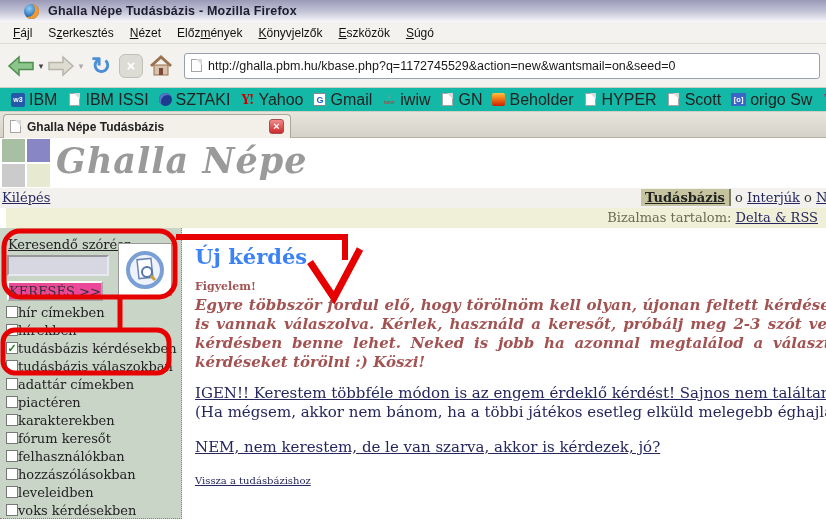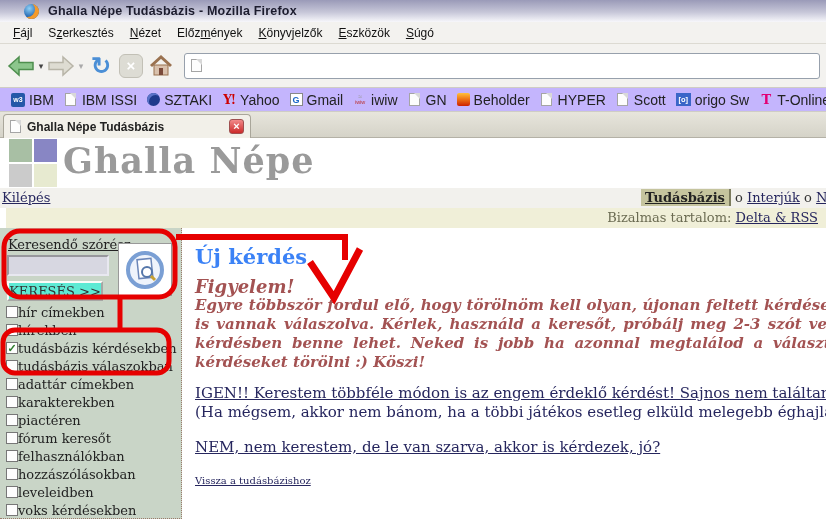--- a/index.html
+++ b/index.html
@@ -38,22 +38,22 @@
     padding:0 6px; overflow:hidden; }
   .url-text { font-size:12.5px; color:#1a1a1a; white-space:nowrap; margin-left:6px; }
 
   .page-ic { width:11px; height:13px; background:#fdfdfd; border:1px solid #a5a5a5;
     position:relative; flex:none; }
   .page-ic::after { content:""; position:absolute; top:-1px; right:-1px;
     border:3px solid; border-color:#d8d8d8 #d8d8d8 transparent transparent;
     border-left-color:transparent; }
 
   .bmbar { position:absolute; top:88px; left:0; width:826px; height:24px;
-    background:#c4b5fd; border-bottom:1px solid #cfcdc4; display:flex;
-    align-items:center; padding-left:6px; font-size:14px; color:#222;
+    background:#14b8a6; border-bottom:1px solid #cfcdc4; display:flex;
+    align-items:center; padding-left:6px; font-size:16px; color:#222;
     overflow:hidden; white-space:nowrap; }
   .bm { display:inline-flex; align-items:center; gap:4px; padding:2px 5px; flex:none; }
   .fav { width:14px; height:14px; display:inline-flex; align-items:center;
     justify-content:center; flex:none; overflow:hidden; }
   .ibm-ic  { background:#2458a8; color:#fff; font:bold 7px "Liberation Sans",sans-serif;
     border-radius:2px; }
   .ibm-ic::after { content:"w3"; }
   .sztaki-ic { width:13px; height:13px; border-radius:50%; background:#1e3a8c;
     box-shadow:inset 2px 2px 0 #5a73c8; }
   .yahoo-ic { color:#c00; font:bold 12px "DejaVu Serif",serif; }
@@ -67,36 +67,36 @@
   .beholder-ic { width:13px; height:13px; border-radius:2px;
     background:linear-gradient(180deg,#ffc13b 0%,#f07818 45%,#cc2000 100%); }
   .origo-ic { width:15px; height:13px; background:#3a66c8; color:#fff;
     font:bold 7.5px "Liberation Sans",sans-serif; }
   .origo-ic::after { content:"[o]"; }
   .tonline-ic { color:#e20074; font:bold 13px "DejaVu Serif",serif; }
   .tonline-ic::after { content:"T"; }
 
   .tabbar { position:absolute; top:112px; left:0; width:826px; height:26px;
     background:linear-gradient(180deg,#e7e5dc,#d5d3c8); border-bottom:1px solid #b4b1a6; }
-  .tab { position:absolute; left:3px; top:2px; width:248px; height:24px;
+  .tab { position:absolute; left:3px; top:2px; width:288px; height:24px;
     background:#f2f0e9; border:1px solid #a9a69a; border-bottom:none;
     border-radius:4px 4px 0 0; display:flex; align-items:center; gap:6px;
     padding:0 6px; }
   .tab-title { font-size:12px; font-weight:bold; color:#222; flex:1;
     white-space:nowrap; overflow:hidden; }
   .tab-close { width:15px; height:15px; border-radius:3px; flex:none;
     background:linear-gradient(180deg,#f28a8a,#cc2a2a); border:1px solid #a05050;
     color:#fff; font:bold 11px/13px "Liberation Sans",sans-serif; text-align:center; }
   .tab-close::after { content:"×"; }
 
   
   .page { position:absolute; top:138px; left:0; width:826px; height:384px;
     background:#fff; font-family:"DejaVu Serif",serif; color:#333; }
 
-  .pheader { position:absolute; top:0; left:7px; width:674px; height:50px; background:#fff; }
+  .pheader { position:absolute; top:0; left:0; width:674px; height:50px; background:#fff;font-style:italic; }
   .squares { position:absolute; left:2px; top:1px; width:49px; height:48px;
     display:grid; grid-template-columns:23px 23px; grid-template-rows:23px 23px; gap:2px; }
   .sq1{background:#a8bfa4;} .sq2{background:#8886c4;}
   .sq3{background:#cbcbcb;} .sq4{background:#e7ead0;}
   .logo { position:absolute; left:56px; top:2px; font-size:35px; font-weight:bold;
     color:#9a9a9a; letter-spacing:1px; white-space:nowrap; }
   .user-line { position:absolute; left:712px; top:28px; font-size:13px;
     white-space:nowrap; color:#222;margin-top:44px; }
   .user-line b { font-weight:bold; }
   a { color:#26265e; text-decoration:underline; cursor:pointer; }
@@ -114,38 +114,38 @@
 
   .content { position:absolute; top:90px; left:0; width:826px; height:294px; }
 
   .sidebar { position:absolute; left:0; top:0; width:182px; height:291px;
     background:#c9d5c7; border-right:1px dotted #9b7b6b; border-bottom:1px dotted #9b7b6b; }
   .s-label { position:absolute; left:8px; top:9px; font-size:13px; color:#222;
     text-decoration:underline; white-space:nowrap; }
   .s-input { position:absolute; left:7px; top:27px; width:102px; height:21px;
     background:#d7d7e1; border:2px inset #e8e8f0; }
   .s-btn { position:absolute; left:7px; top:53px; width:96px; height:20px;
-    background:#5eead4; border:2px outset #fbfbf8; font:13px "DejaVu Serif",serif;
+    background:#ec4899; border:2px outset #fbfbf8; font:13px "DejaVu Serif",serif;
     color:#333; }
   .s-iconbox { position:absolute; left:118px; top:15px; width:54px; height:53px;
     background:#fff; border:1px solid #999; display:flex; align-items:center;
     justify-content:center; }
   .cb-list { position:absolute; left:6px; top:75px; width:174px; }
   .cb-row { display:flex; align-items:center; height:18px; 
     font-size:13px; color:#222; white-space:nowrap; }
   .cb-row input { appearance:none; -webkit-appearance:none; width:12px; height:12px;
     background:#fdfdfd; border:1px solid #777; flex:none; margin:0;
     display:inline-flex; align-items:center; justify-content:center; }
   .cb-row input:checked::after { content:"✓"; color:#2f7d2f; font-size:11px;
     font-weight:bold; line-height:1; }
 
   .main { position:absolute; left:183px; top:0; width:643px; height:294px;
     background:#fff; padding:16px 0 0 12px; overflow:hidden; }
   .m-title { font-size:21px; font-weight:bold; color:#3b82f6; margin-bottom:7px; }
-  .warn-title { font-size:18px; font-weight:bold; font-style:italic; color:#a35252;
+  .warn-title { font-size:11px; font-weight:bold; color:#a35252;
     margin-top:8px; line-height:19px; }
   .warn { font-size:15px; font-weight:bold; font-style:italic; color:#a35252;
     line-height:19px; white-space:nowrap; }
   .warn.l1 { word-spacing:.5px; } .warn.l2 { word-spacing:2px; }
   .warn.l3 { word-spacing:4.5px; }
   .m-link { display:block; width:fit-content; font-size:15px; line-height:19px;
     white-space:nowrap; }
   .igen { margin-top:12px; }
   .m-note { font-size:15px; line-height:19px; color:#26265e; white-space:nowrap; }
   .nem { margin-top:16px; }
@@ -193,20 +193,21 @@
     </span>
   <span class="nav-btn">
     <svg width="24" height="22" viewBox="0 0 24 22">
         <path d="M2 11 L12 2 L22 11" fill="none" stroke="#9a7250" stroke-width="3"></path>
         <rect x="5" y="10" width="14" height="10" fill="#d9c1ad" stroke="#9a7250"></rect>
         <rect x="10" y="13" width="4" height="7" fill="#7a4a3a"></rect>
       </svg>
   </span>
   <div class="urlbar">
     <span class="page-ic"></span>
+    <span class="url-text">http://ghalla.pbm.hu/kbase.php?q=1172745529&amp;action=new&amp;wantsmail=on&amp;seed=0</span>
   </div>
 </div>
 
 <div class="bmbar">
   <span class="bm">
       <span class="fav ibm-ic"></span>
       <span>IBM</span>
     </span>
   <span class="bm">
       <span class="fav">
@@ -340,25 +341,25 @@
         <label class="cb-row">
             <input type="checkbox" style="">
             <span>tudásbázis válaszokban</span>
           </label>
         <label class="cb-row">
             <input type="checkbox" style="">
             <span>adattár címekben</span>
           </label>
         <label class="cb-row">
             <input type="checkbox" style="">
+            <span>piactéren</span>
+          </label>
+        <label class="cb-row">
+            <input type="checkbox" style="">
             <span>karakterekben</span>
-          </label>
-        <label class="cb-row">
-            <input type="checkbox" style="">
-            <span>piactéren</span>
           </label>
         <label class="cb-row">
             <input type="checkbox" style="">
             <span>fórum keresőt</span>
           </label>
         <label class="cb-row">
             <input type="checkbox" style="">
             <span>felhasználókban</span>
           </label>
         <label class="cb-row">

